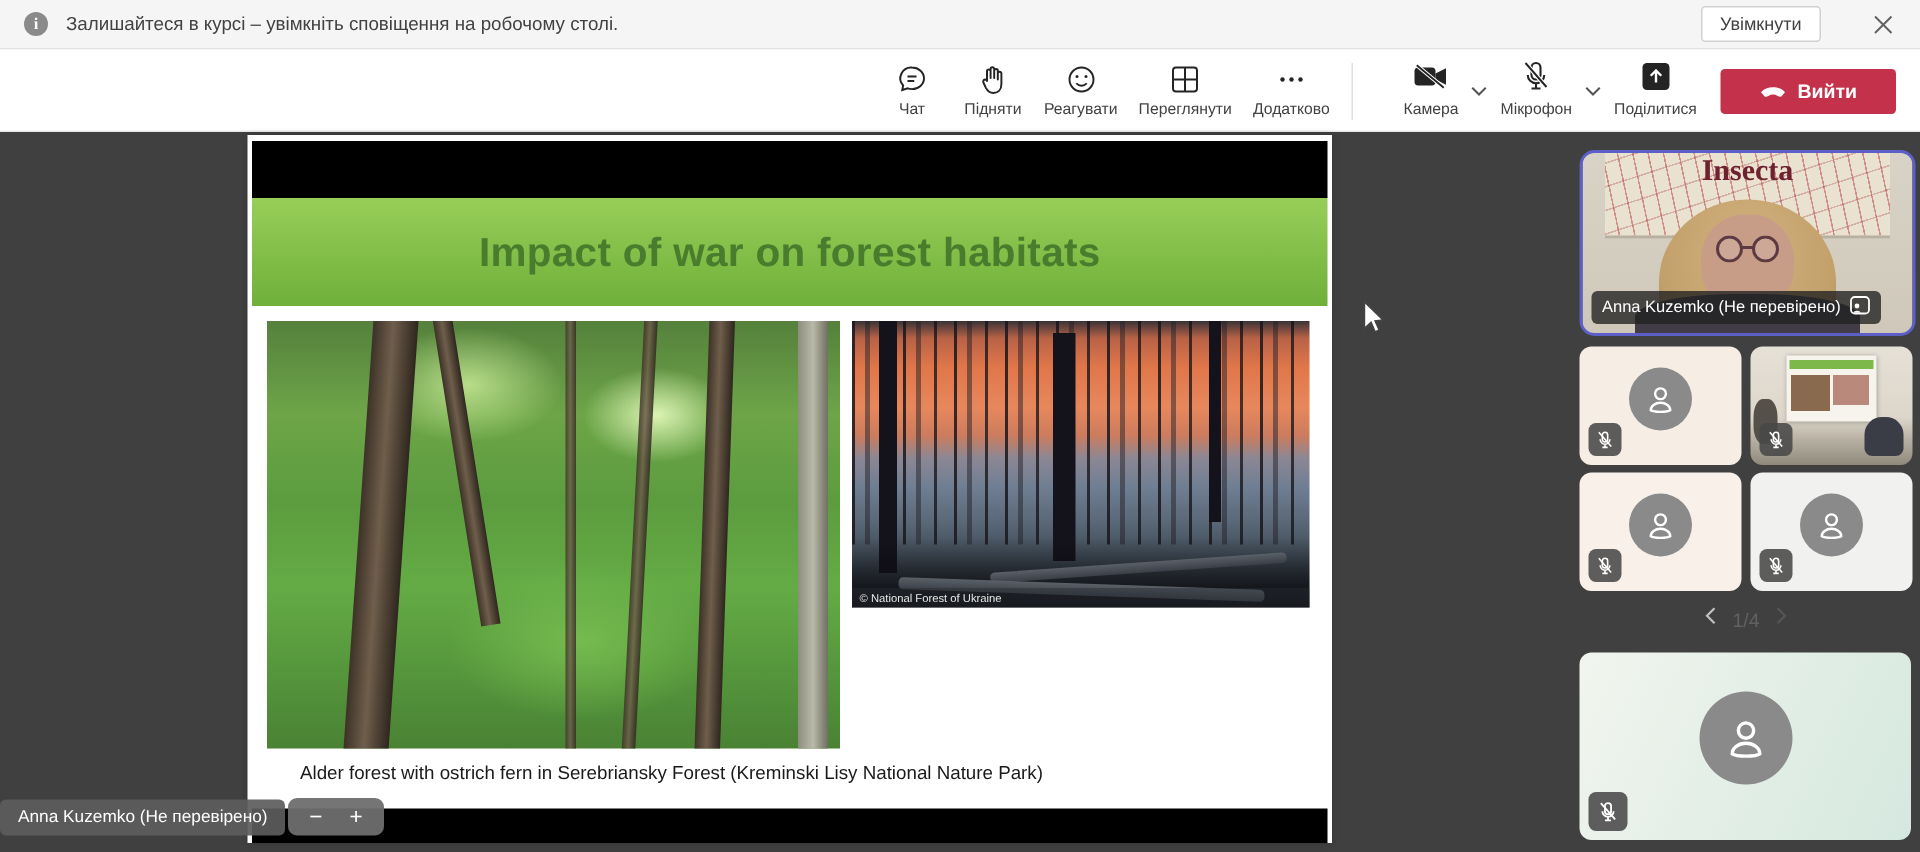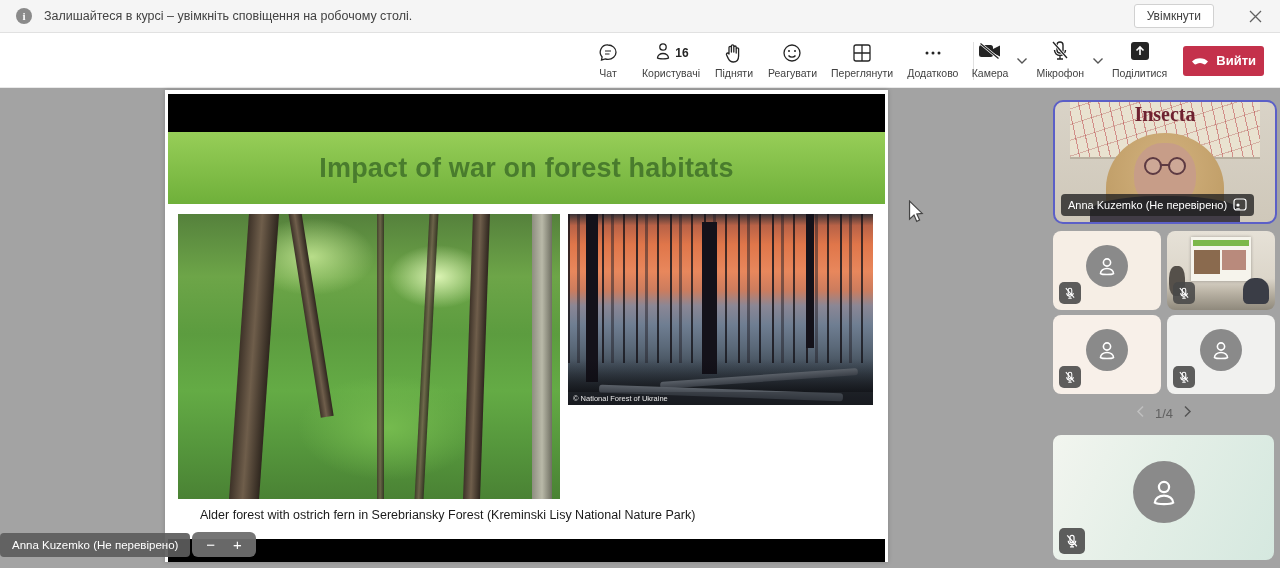--- a/index.html
+++ b/index.html
@@ -25,24 +25,24 @@
   .tbtn{display:flex;flex-direction:column;align-items:center;justify-content:center;gap:3px;
         padding:0 5px;cursor:pointer;min-width:40px;}
   .tbtn .irow{display:flex;align-items:center;gap:2px;height:22px;}
   .tlabel{font-size:10.5px;color:#424242;white-space:nowrap;}
   .pcount{font-size:12px;font-weight:bold;color:#242424;}
   .tb-divider{width:1px;background:#e0e0e0;height:38px;align-self:center;margin:0 6px;}
   .tb-right{position:absolute;right:16px;top:0;height:55px;display:flex;align-items:center;gap:6px;}
   .devbtn{display:flex;flex-direction:column;align-items:center;gap:3px;padding:3px 2px;border-radius:4px;cursor:pointer;}
   .dev-top{display:flex;align-items:center;gap:4px;height:22px;}
   .chev{cursor:pointer;display:flex;align-items:center;}
-  .leave-btn{height:30px;padding:0 8px;background:var(--leave-red,#c4314b);border-radius:3px;color:#fff;
+  .leave-btn{height:30px;padding:0 26px;background:var(--leave-red,#c4314b);border-radius:3px;color:#fff;
              display:flex;align-items:center;gap:7px;font-size:13px;font-weight:bold;cursor:pointer;margin-left:8px;}
   
-  .stage{position:absolute;left:0;top:88px;width:1280px;height:480px;background:#a3a3a3;}
+  .stage{position:absolute;left:0;top:88px;width:1280px;height:480px;background:#404040;}
   .slide{position:absolute;left:165px;top:2px;width:723px;height:472px;background:#fff;
          box-shadow:0 0 5px rgba(0,0,0,0.18);}
   .slide-black-top{position:absolute;left:3px;top:4px;width:717px;height:38px;background:#000;}
   .slide-green{position:absolute;left:3px;top:42px;width:717px;height:72px;
                background:linear-gradient(180deg,var(--green-top,#97ce58),var(--green-bottom,#6fb03a));
                display:flex;align-items:center;justify-content:center;}
   .slide-title{font-size:27px;font-weight:bold;color:var(--title-green,#497c2d);letter-spacing:0.2px;}
   .img-forest{position:absolute;left:13px;top:124px;width:382px;height:285px;overflow:hidden;
     background:
       radial-gradient(ellipse 70px 45px at 68% 22%,rgba(225,248,185,0.95),transparent 70%),
@@ -132,32 +132,20 @@
         <span class="irow">
           <svg width="22" height="22" viewBox="0 0 22 22">
               <path d="M11 3a8 7.2 0 0 1 0 14.4c-1 0-2-.2-2.8-.5L4.5 18l.6-3A7.2 7.2 0 0 1 11 3z" fill="none" stroke="#242424" stroke-width="1.3"></path>
               <path d="M8 9h6M8 12h4.5" stroke="#242424" stroke-width="1.2"></path>
             </svg>
         </span>
         <span class="tlabel">Чат</span>
       </div>
       <div class="tbtn">
         <span class="irow">
-          <span>
-            <svg width="20" height="22" viewBox="0 0 20 22">
-                <circle cx="10" cy="7" r="3.2" fill="none" stroke="#242424" stroke-width="1.3"></circle>
-                <path d="M4.5 18a5.5 4.5 0 0 1 11 0c-1.5 1.2-9.5 1.2-11 0z" fill="none" stroke="#242424" stroke-width="1.3"></path>
-              </svg>
-          </span>
-          <span class="pcount">16</span>
-        </span>
-        <span class="tlabel">Користувачі</span>
-      </div>
-      <div class="tbtn">
-        <span class="irow">
           <svg width="19" height="22" viewBox="0 0 19 22">
               <path d="M5 12V5.5a1.2 1.2 0 0 1 2.4 0V10 4a1.2 1.2 0 0 1 2.4 0v6-4.8a1.2 1.2 0 0 1 2.4 0V11 7a1.2 1.2 0 0 1 2.4 0v7c0 3.8-2.2 6-5.3 6-2.6 0-3.9-1.2-5.1-3.6L2.6 13c-.5-1 .2-2 1.2-2 .5 0 .9.3 1.2.8z" fill="none" stroke="#242424" stroke-width="1.3" stroke-linejoin="round"></path>
             </svg>
         </span>
         <span class="tlabel">Підняти</span>
       </div>
       <div class="tbtn">
         <span class="irow">
           <svg width="22" height="22" viewBox="0 0 22 22">
               <circle cx="11" cy="11" r="8" fill="none" stroke="#242424" stroke-width="1.3"></circle>

